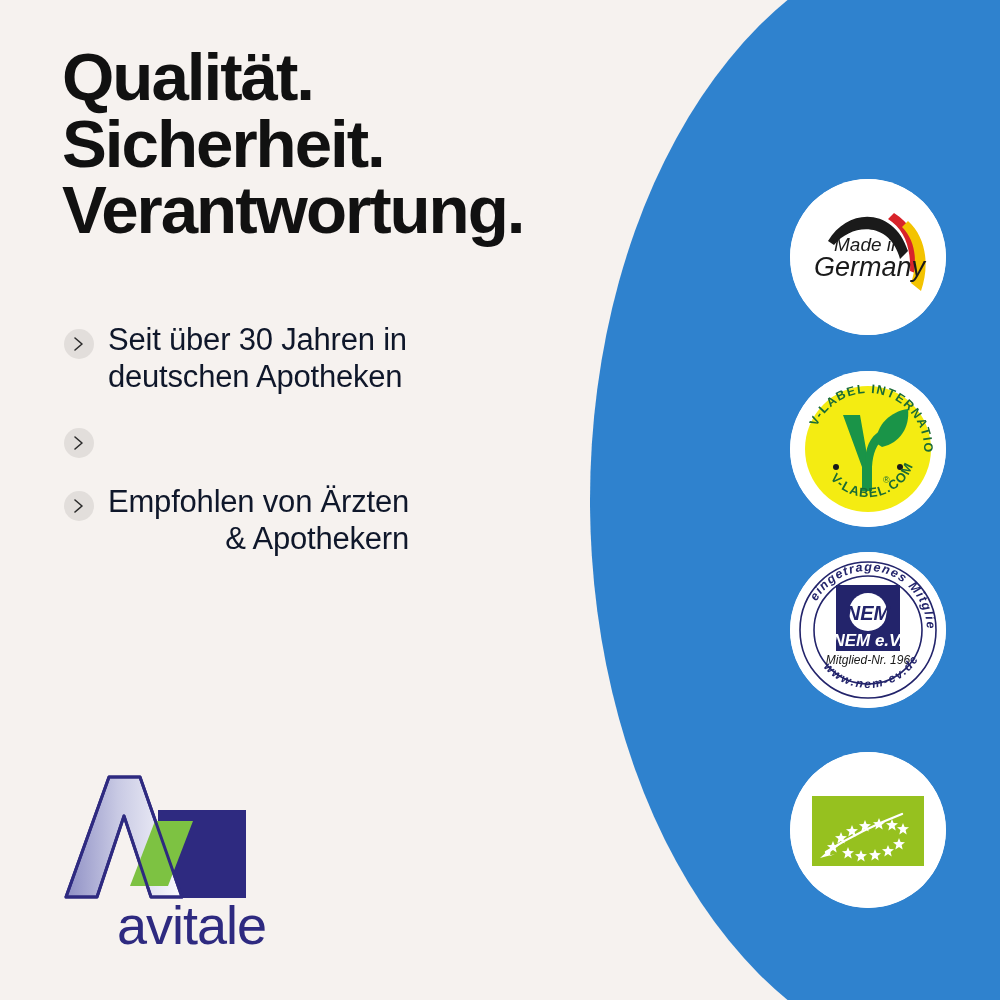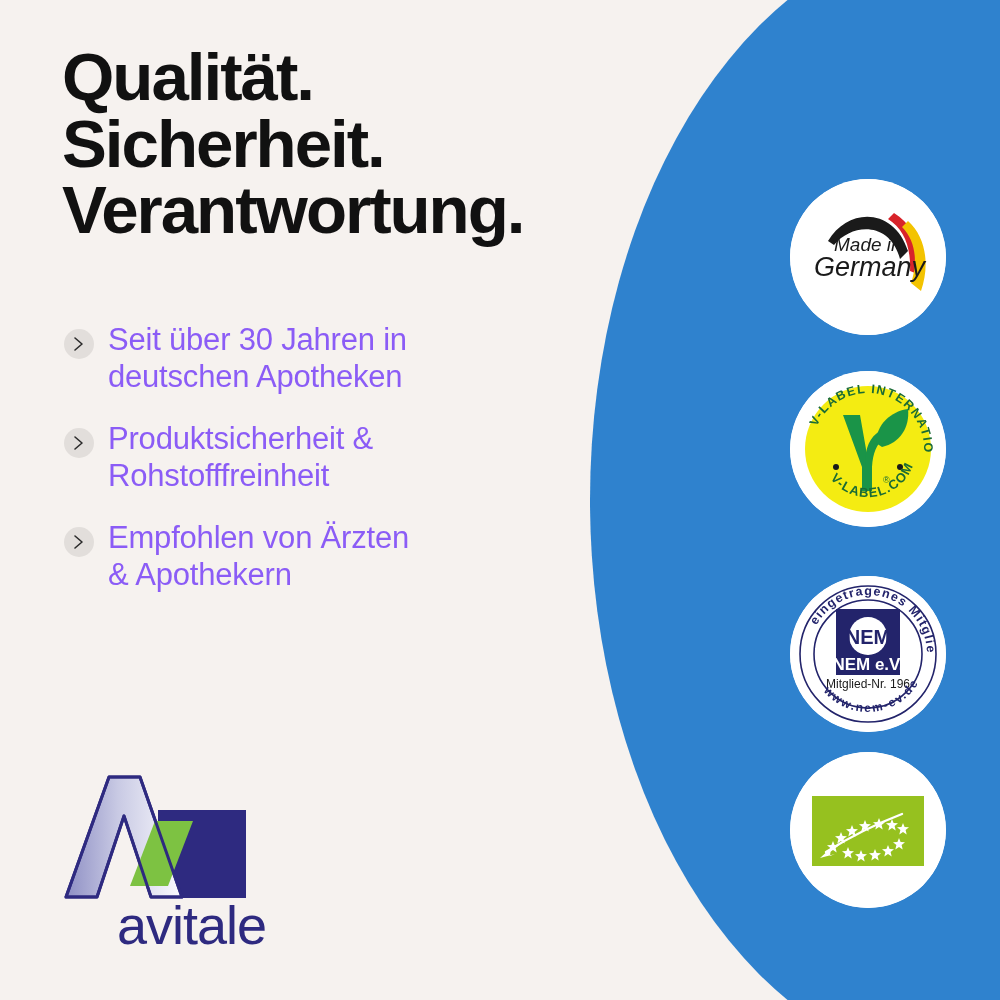--- a/index.html
+++ b/index.html
@@ -71,21 +71,21 @@
     left: 64px;
     top: 322px;
     width: 600px;
     z-index: 3;
   }
   .bullet {
     display: flex;
     align-items: flex-start;
     margin-bottom: 26px;
   }
-  .bullet:last-child { margin-bottom: 16px; }
+  .bullet:last-child { margin-bottom: 16px; text-align: right; }
 
   .bullet-marker {
     flex: 0 0 auto;
     width: 30px;
     height: 30px;
     border-radius: 50%;
     background: #e2dedb;
     margin-top: 7px;
     margin-right: 14px;
     position: relative;
@@ -93,21 +93,21 @@
   .bullet-marker svg {
     position: absolute;
     left: 9px;
     top: 7px;
   }
 
   .bullet-text {
     font-family: "Liberation Sans", sans-serif;
     font-size: 31px;
     line-height: 1.18;
-    color: #8b5cf6;
+    color: #0f172a;
     letter-spacing: -0.2px;
     font-weight: 400;
     white-space: pre-line;
   }
 
   
   .badge {
     position: absolute;
     left: 790px;
     width: 156px;
@@ -115,21 +115,21 @@
     border-radius: 50%;
     background: #ffffff;
     z-index: 4;
     display: flex;
     align-items: center;
     justify-content: flex-start;
     overflow: hidden;
   }
   .badge-1 { top: 179px; }
   .badge-2 { top: 371px; }
-  .badge-3 { top: 576px; }
+  .badge-3 { top: 552px; font-style: italic; }
   .badge-4 { top: 752px; }
 
   .badge svg { display: block; }
 
   
   .logo {
     position: absolute;
     left: 62px;
     top: 764px;
     width: 250px;
@@ -164,22 +164,20 @@
 deutschen Apotheken</span>
     </div>
 
 
     <div class="bullet">
       <span class="bullet-marker">
         <svg width="12" height="16" viewBox="0 0 12 16" aria-hidden="true">
           <polyline points="2,2 9,8 2,14" fill="none" stroke="#2b2b2b" stroke-width="1.6" stroke-linecap="round" stroke-linejoin="round"></polyline>
         </svg>
       </span>
-      <span class="bullet-text">Produktsicherheit &amp;
-Rohstofffreinheit</span>
     </div>
 
     <div class="bullet">
       <span class="bullet-marker">
         <svg width="12" height="16" viewBox="0 0 12 16" aria-hidden="true">
           <polyline points="2,2 9,8 2,14" fill="none" stroke="#2b2b2b" stroke-width="1.6" stroke-linecap="round" stroke-linejoin="round"></polyline>
         </svg>
       </span>
       <span class="bullet-text">Empfohlen von Ärzten
 &amp; Apothekern</span>

